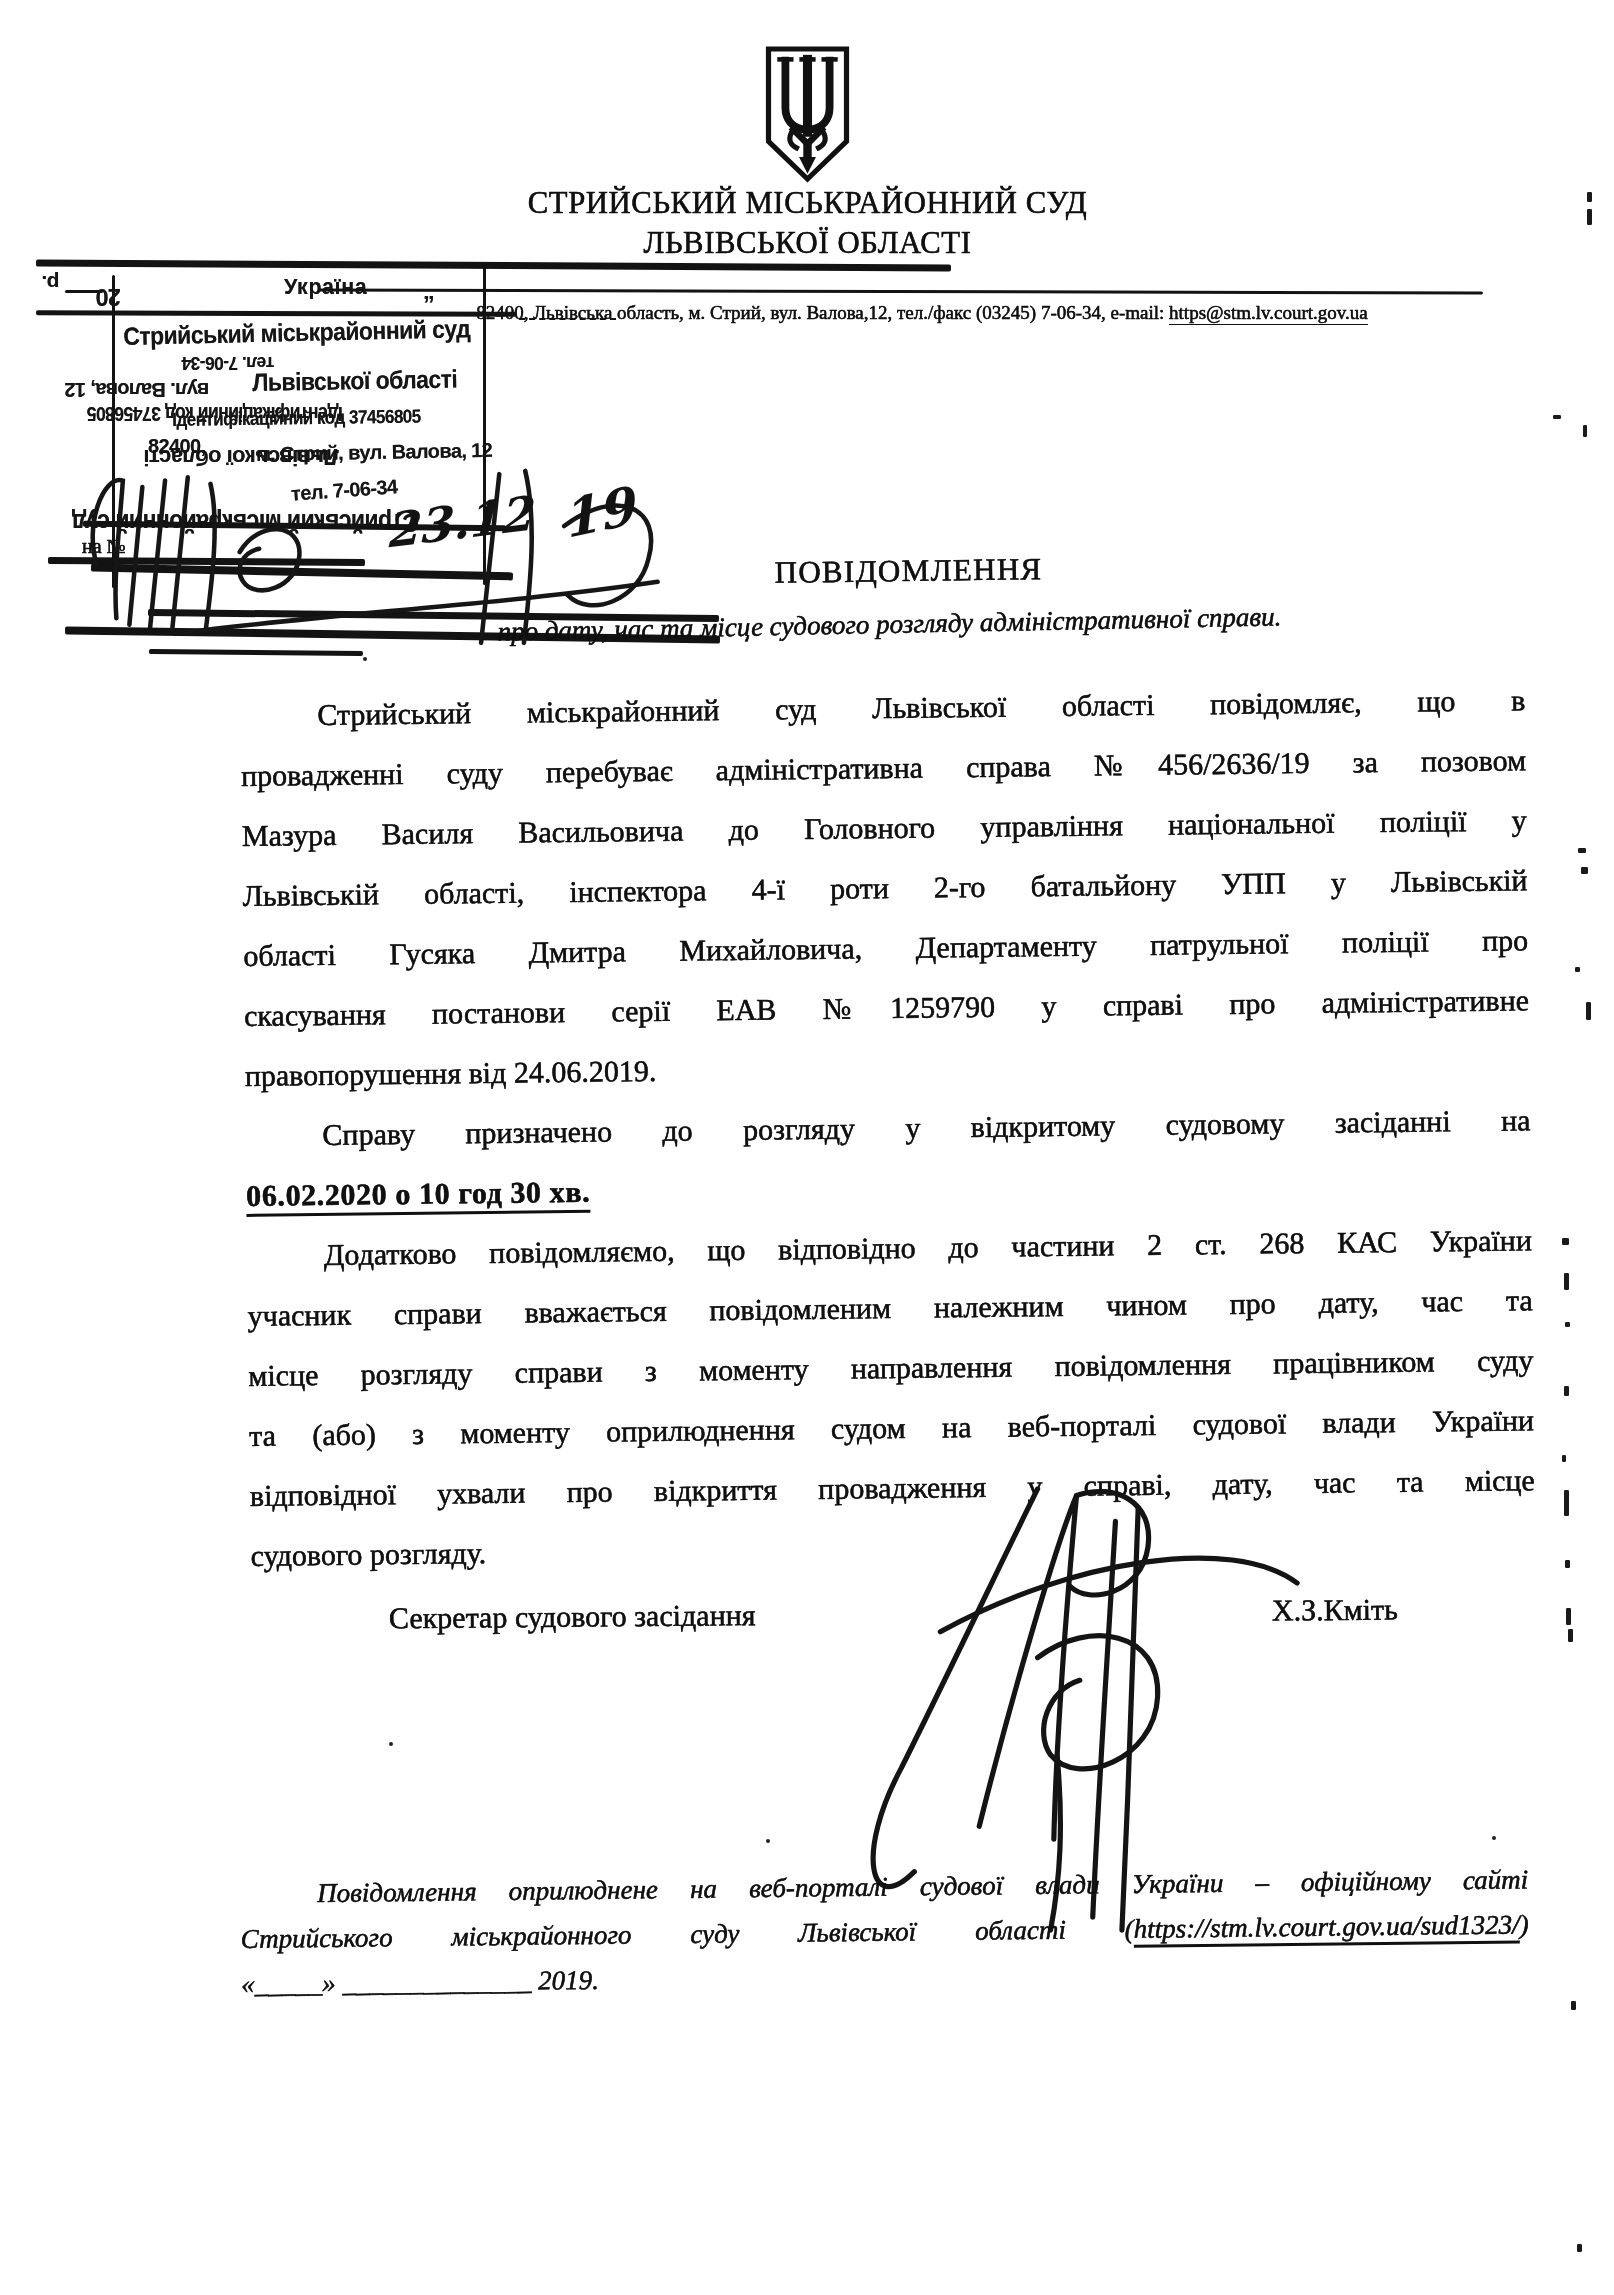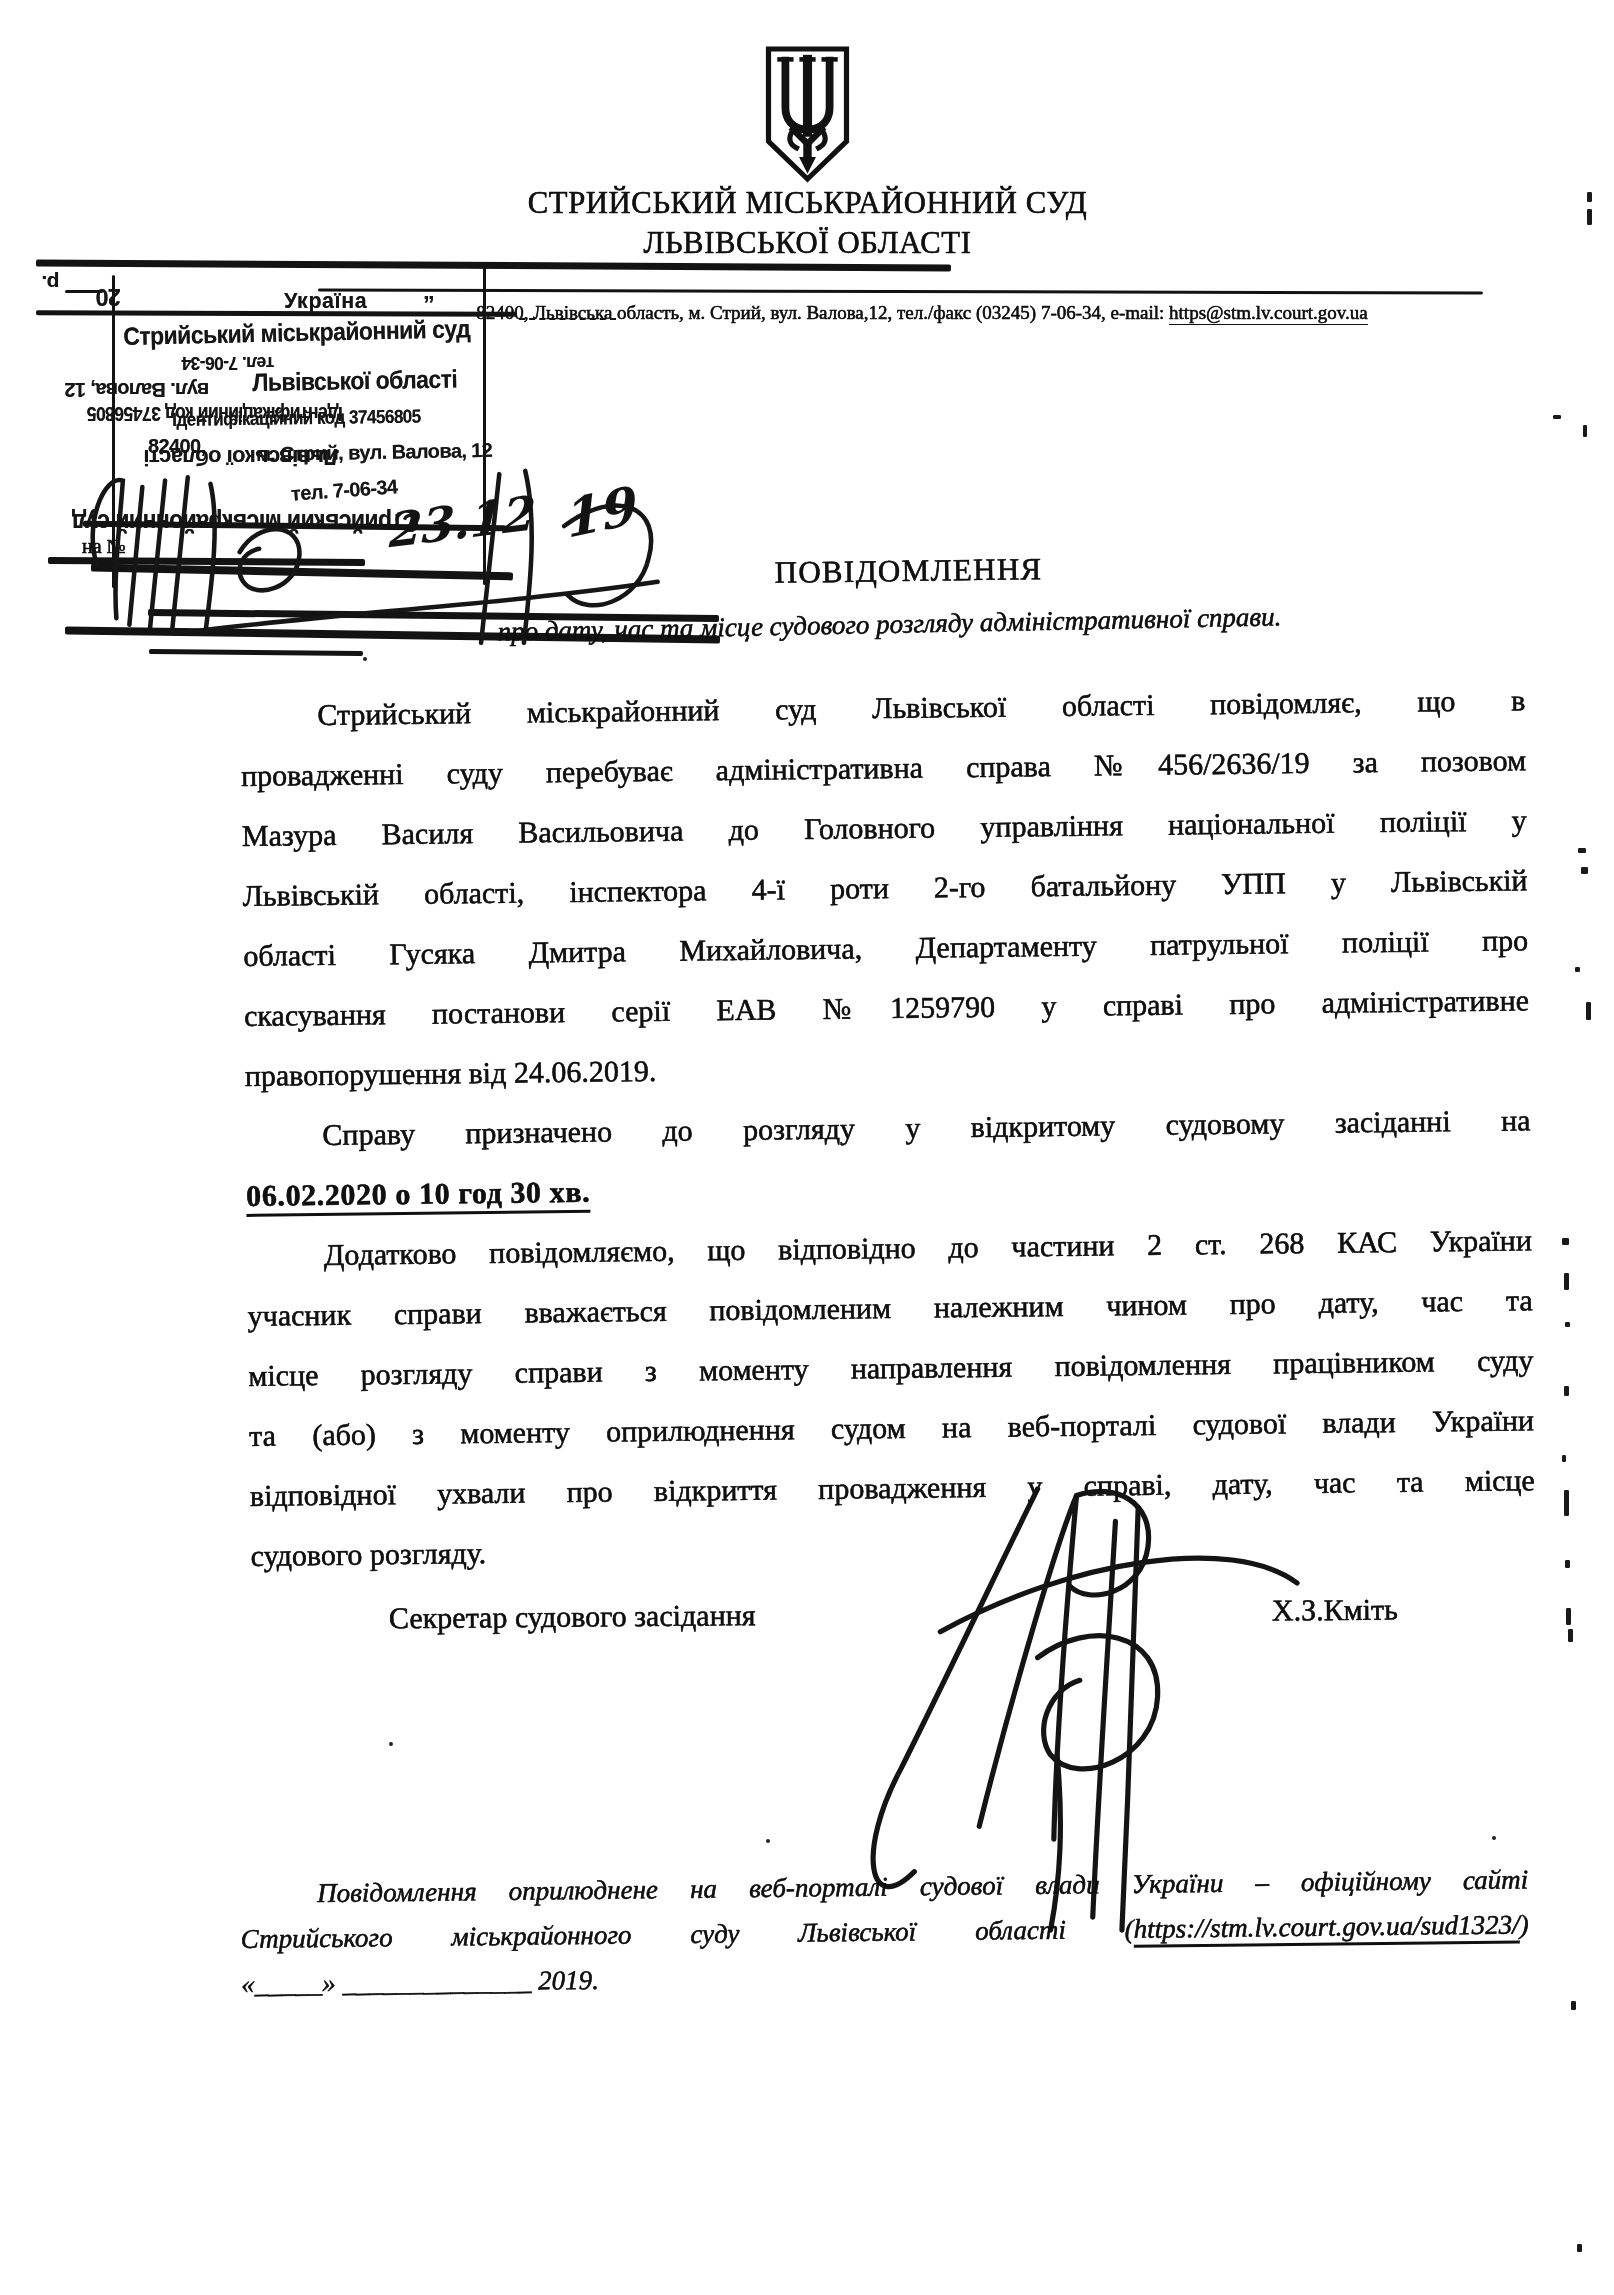--- a/index.html
+++ b/index.html
@@ -28,21 +28,21 @@
   #smear-dash{ left:519px; top:318px; width:97px; border-top:2.6px dashed #131313;}
 
   
   .st{ font-family:"Liberation Sans", sans-serif; font-weight:bold; color:#161616;
        white-space:nowrap; letter-spacing:-0.6px; text-shadow:0 0 0.6px rgba(0,0,0,.6);}
   #st-vline1{ left:112px; top:275px; width:2.6px; height:313px;}
   #st-vline2{ left:483px; top:267px; width:2.6px; height:318px;}
   #st-r    { left:42px;  top:271px; font-size:21px; transform:rotate(180deg);}
   #st-rdash{ left:65px; top:290px; width:38px; height:3.2px;}
   #st-20   { left:96px; top:283px; font-size:23.4px; transform:rotate(180deg);}
-  #st-country{ left:284px; top:289px; font-size:21.4px; letter-spacing:0.6px;}
+  #st-country{ left:284px; top:275px; font-size:21.4px; letter-spacing:0.6px;}
   #st-quote{ left:423px; top:278px; font-size:23.4px;}
   #st-court1{ left:123px; top:322px; font-size:25px;
       transform:rotate(-1.3deg) scaleX(.92); transform-origin:left top;}
   #st-phone-r1{ left:182px; top:352px; font-size:17.5px; transform:rotate(180deg);}
   #st-court2{ left:252px; top:368px; font-size:25px;
       transform:rotate(-1deg) scaleX(.92); transform-origin:left top;}
   #st-street-r{ left:65px; top:378px; font-size:20px; transform:rotate(180deg);}
   #st-id   { left:172px; top:409px; font-size:19px;
       transform:rotate(-.8deg) scaleX(.9); transform-origin:left top;}
   #st-id-r { left:73px; top:402px; font-size:19.5px; transform:rotate(180deg) scaleX(.9);}

